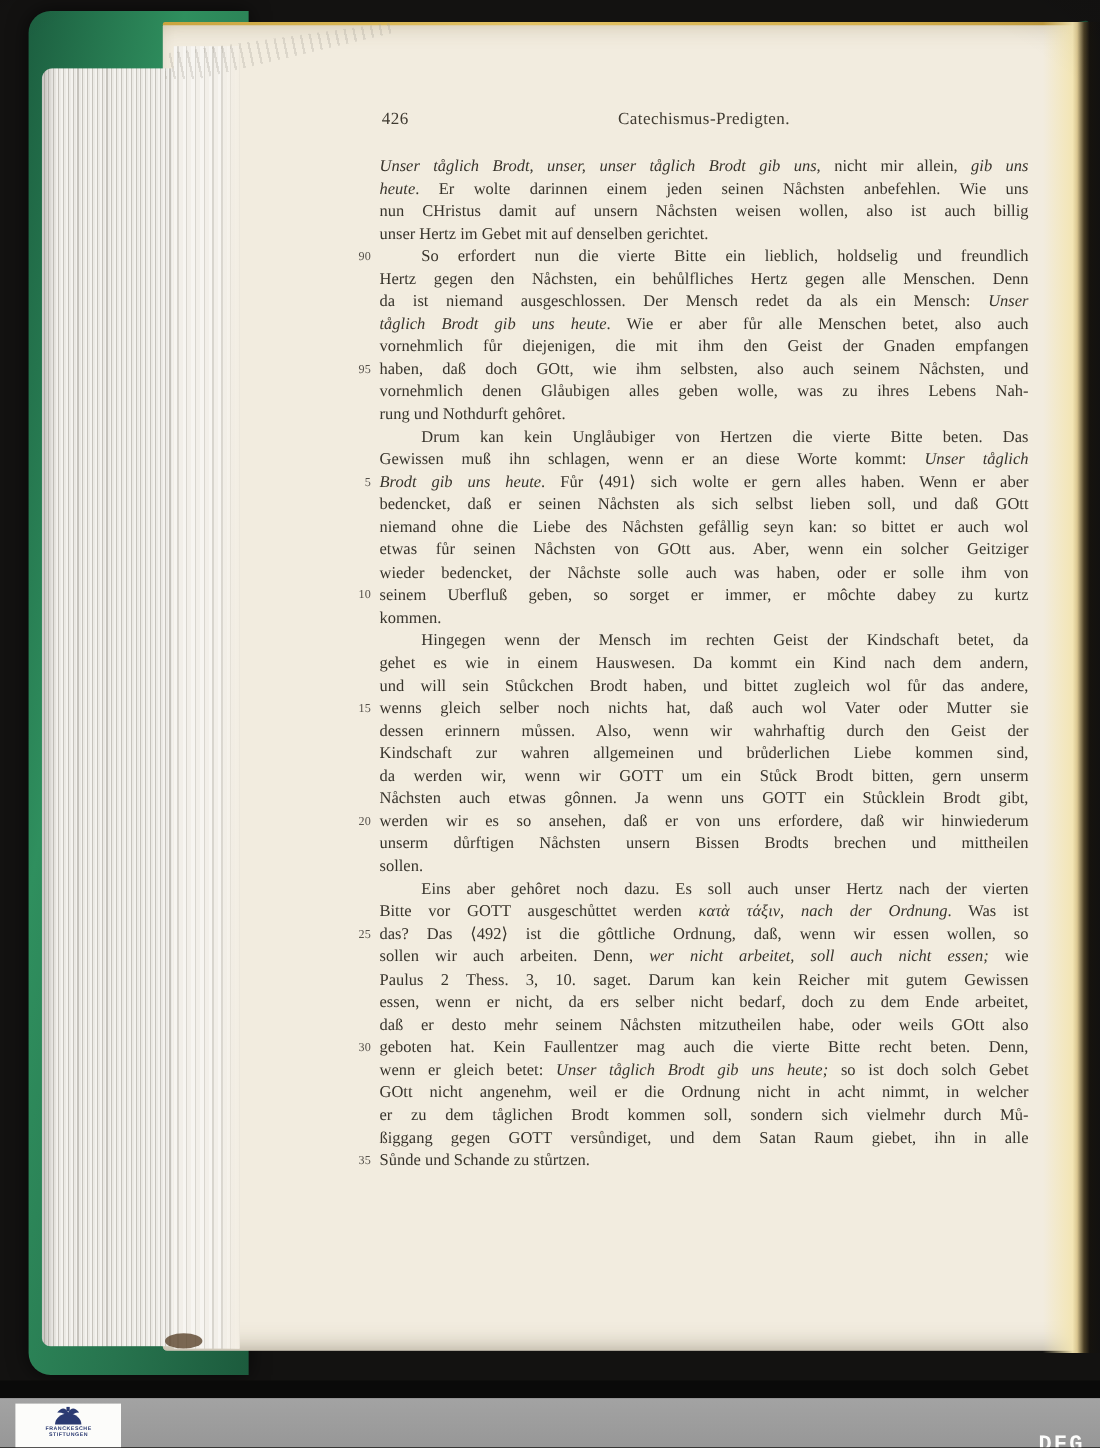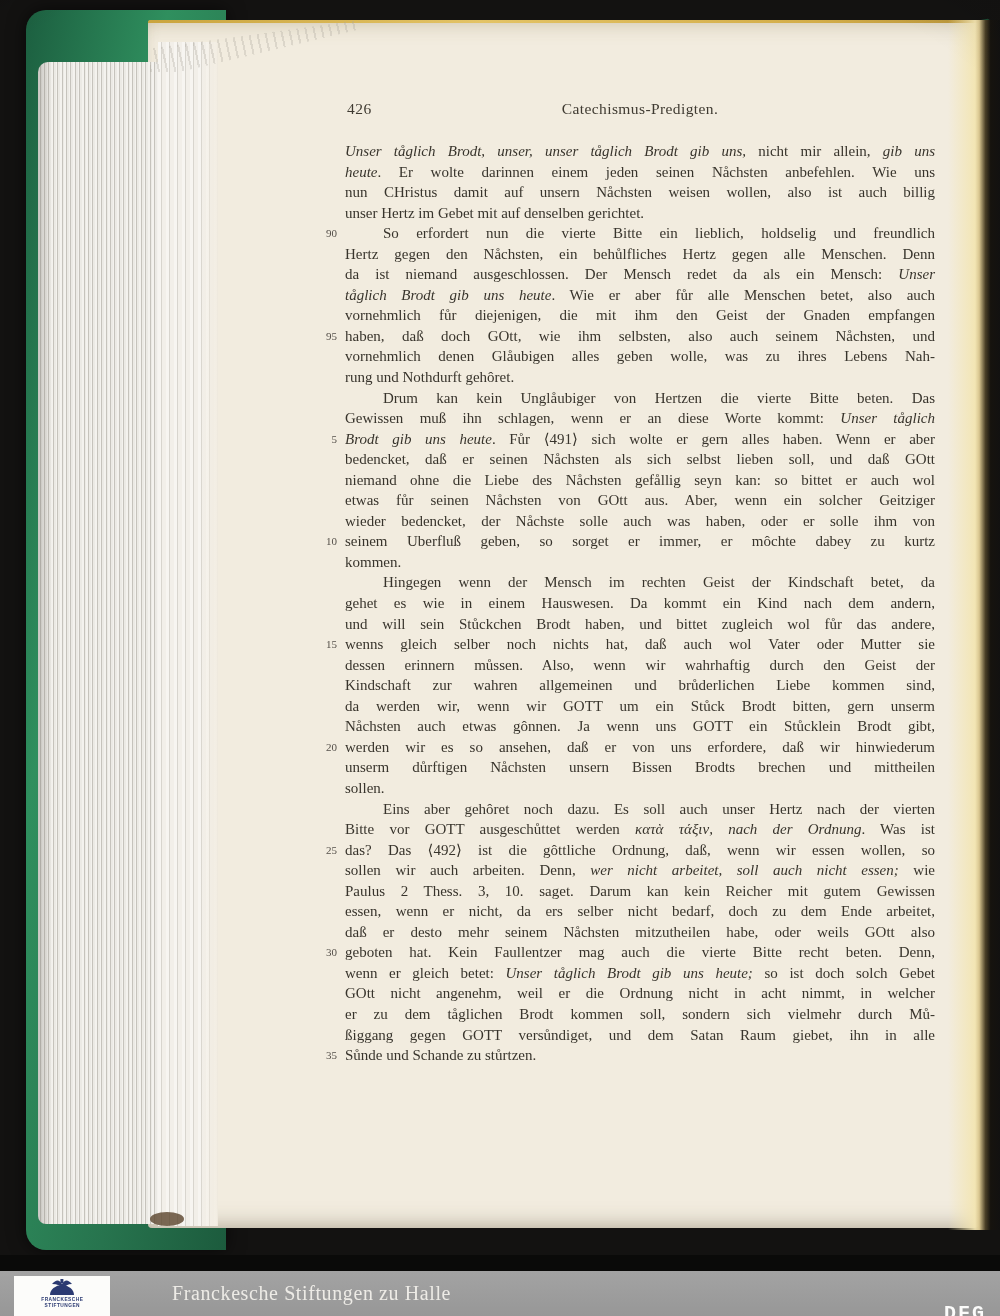--- a/index.html
+++ b/index.html
@@ -241,17 +241,16 @@
       <svg width="34" height="18" viewBox="0 0 34 18">
         <path d="M5,17 a12,10 0 0,1 24,0 z" fill="#2b3a72"></path>
         <path d="M7,6 q6,-7 10,0 q4,-7 10,0 q-6,0 -9,5 q-3,-5 -11,-5 z" fill="#2b3a72"></path>
         <rect x="15.4" y="1" width="3" height="4" fill="#2b3a72"></rect>
       </svg>
       <div class="logo-caption">
         <div>FRANCKESCHE</div>
         <div>STIFTUNGEN</div>
       </div>
     </div>
-    <div class="institution">Franckesche Stiftungen zu Halle</div>
     <div class="dfg">DFG</div>
   </div>
 
 </div>
 
 </body></html>

